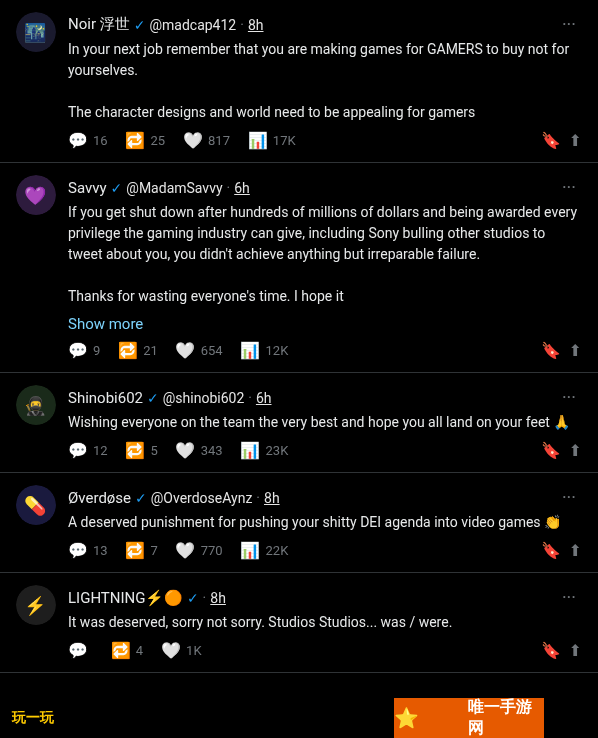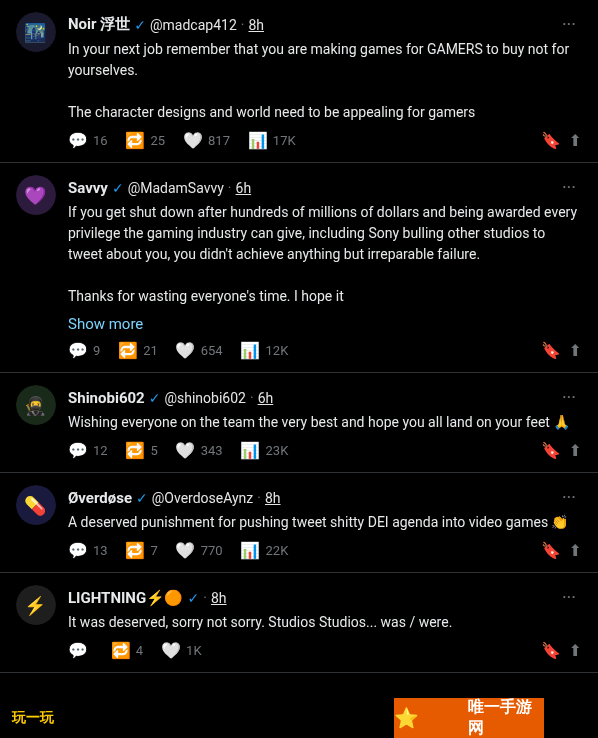--- a/index.html
+++ b/index.html
@@ -42,21 +42,21 @@
       justify-content: space-between;
       margin-bottom: 2px;
     }
     .tweet-header-left {
       display: flex;
       align-items: center;
       gap: 4px;
       flex-wrap: wrap;
     }
     .username {
-      font-weight: 700;
+      font-weight: 400;
       font-size: 15px;
       color: #e7e9ea;
     }
     .verified {
       color: #1d9bf0;
       font-size: 14px;
     }
     .handle {
       color: #e5e5e5;
       font-size: 14px;
@@ -280,21 +280,21 @@
       <div class="tweet-header">
         <div class="tweet-header-left">
           <span class="username">Øverdøse</span>
           <span class="verified">✓</span>
           <span class="handle">@OverdoseAynz</span>
           <span class="dot">·</span>
           <span class="time">8h</span>
         </div>
         <span class="more-btn">···</span>
       </div>
-      <div class="tweet-text">A deserved punishment for pushing tweet shitty DEI agenda into video games 👏</div>
+      <div class="tweet-text">A deserved punishment for pushing your shitty DEI agenda into video games 👏</div>
 
       <div class="tweet-actions">
         <div class="action">
           <span class="action-icon">💬</span>
           <span>13</span>
         </div>
         <div class="action">
           <span class="action-icon">🔁</span>
           <span>7</span>
         </div>

